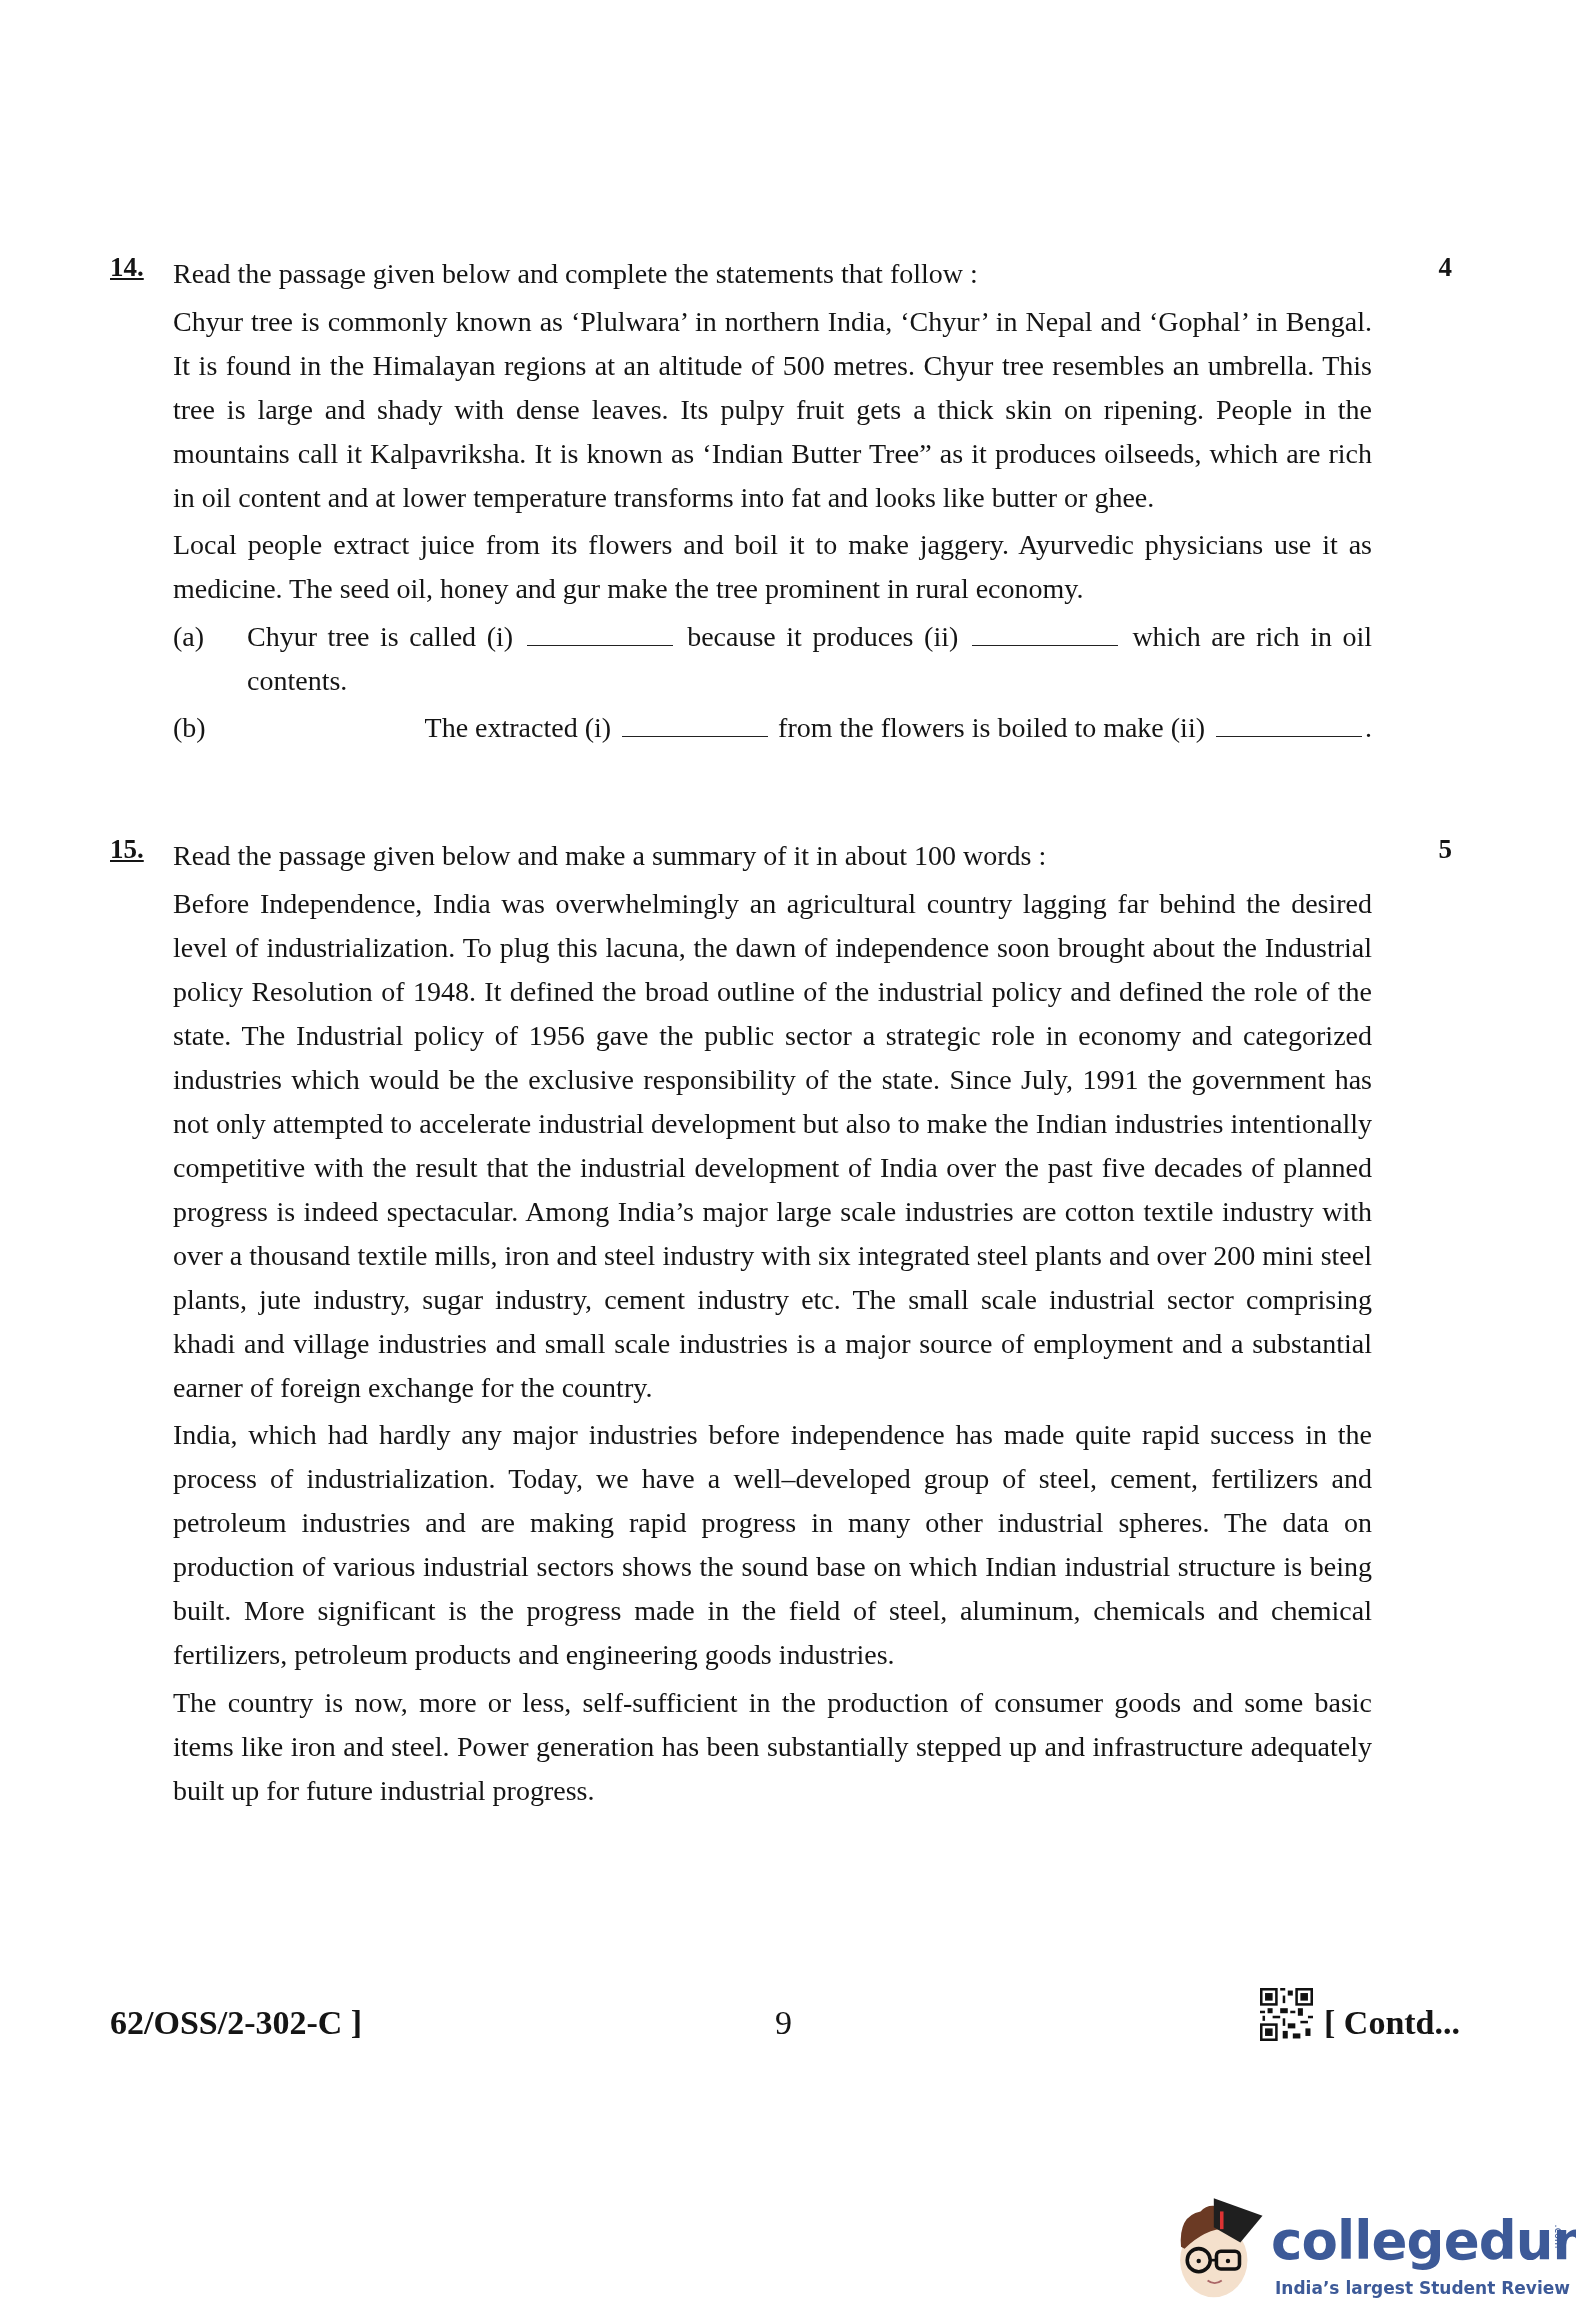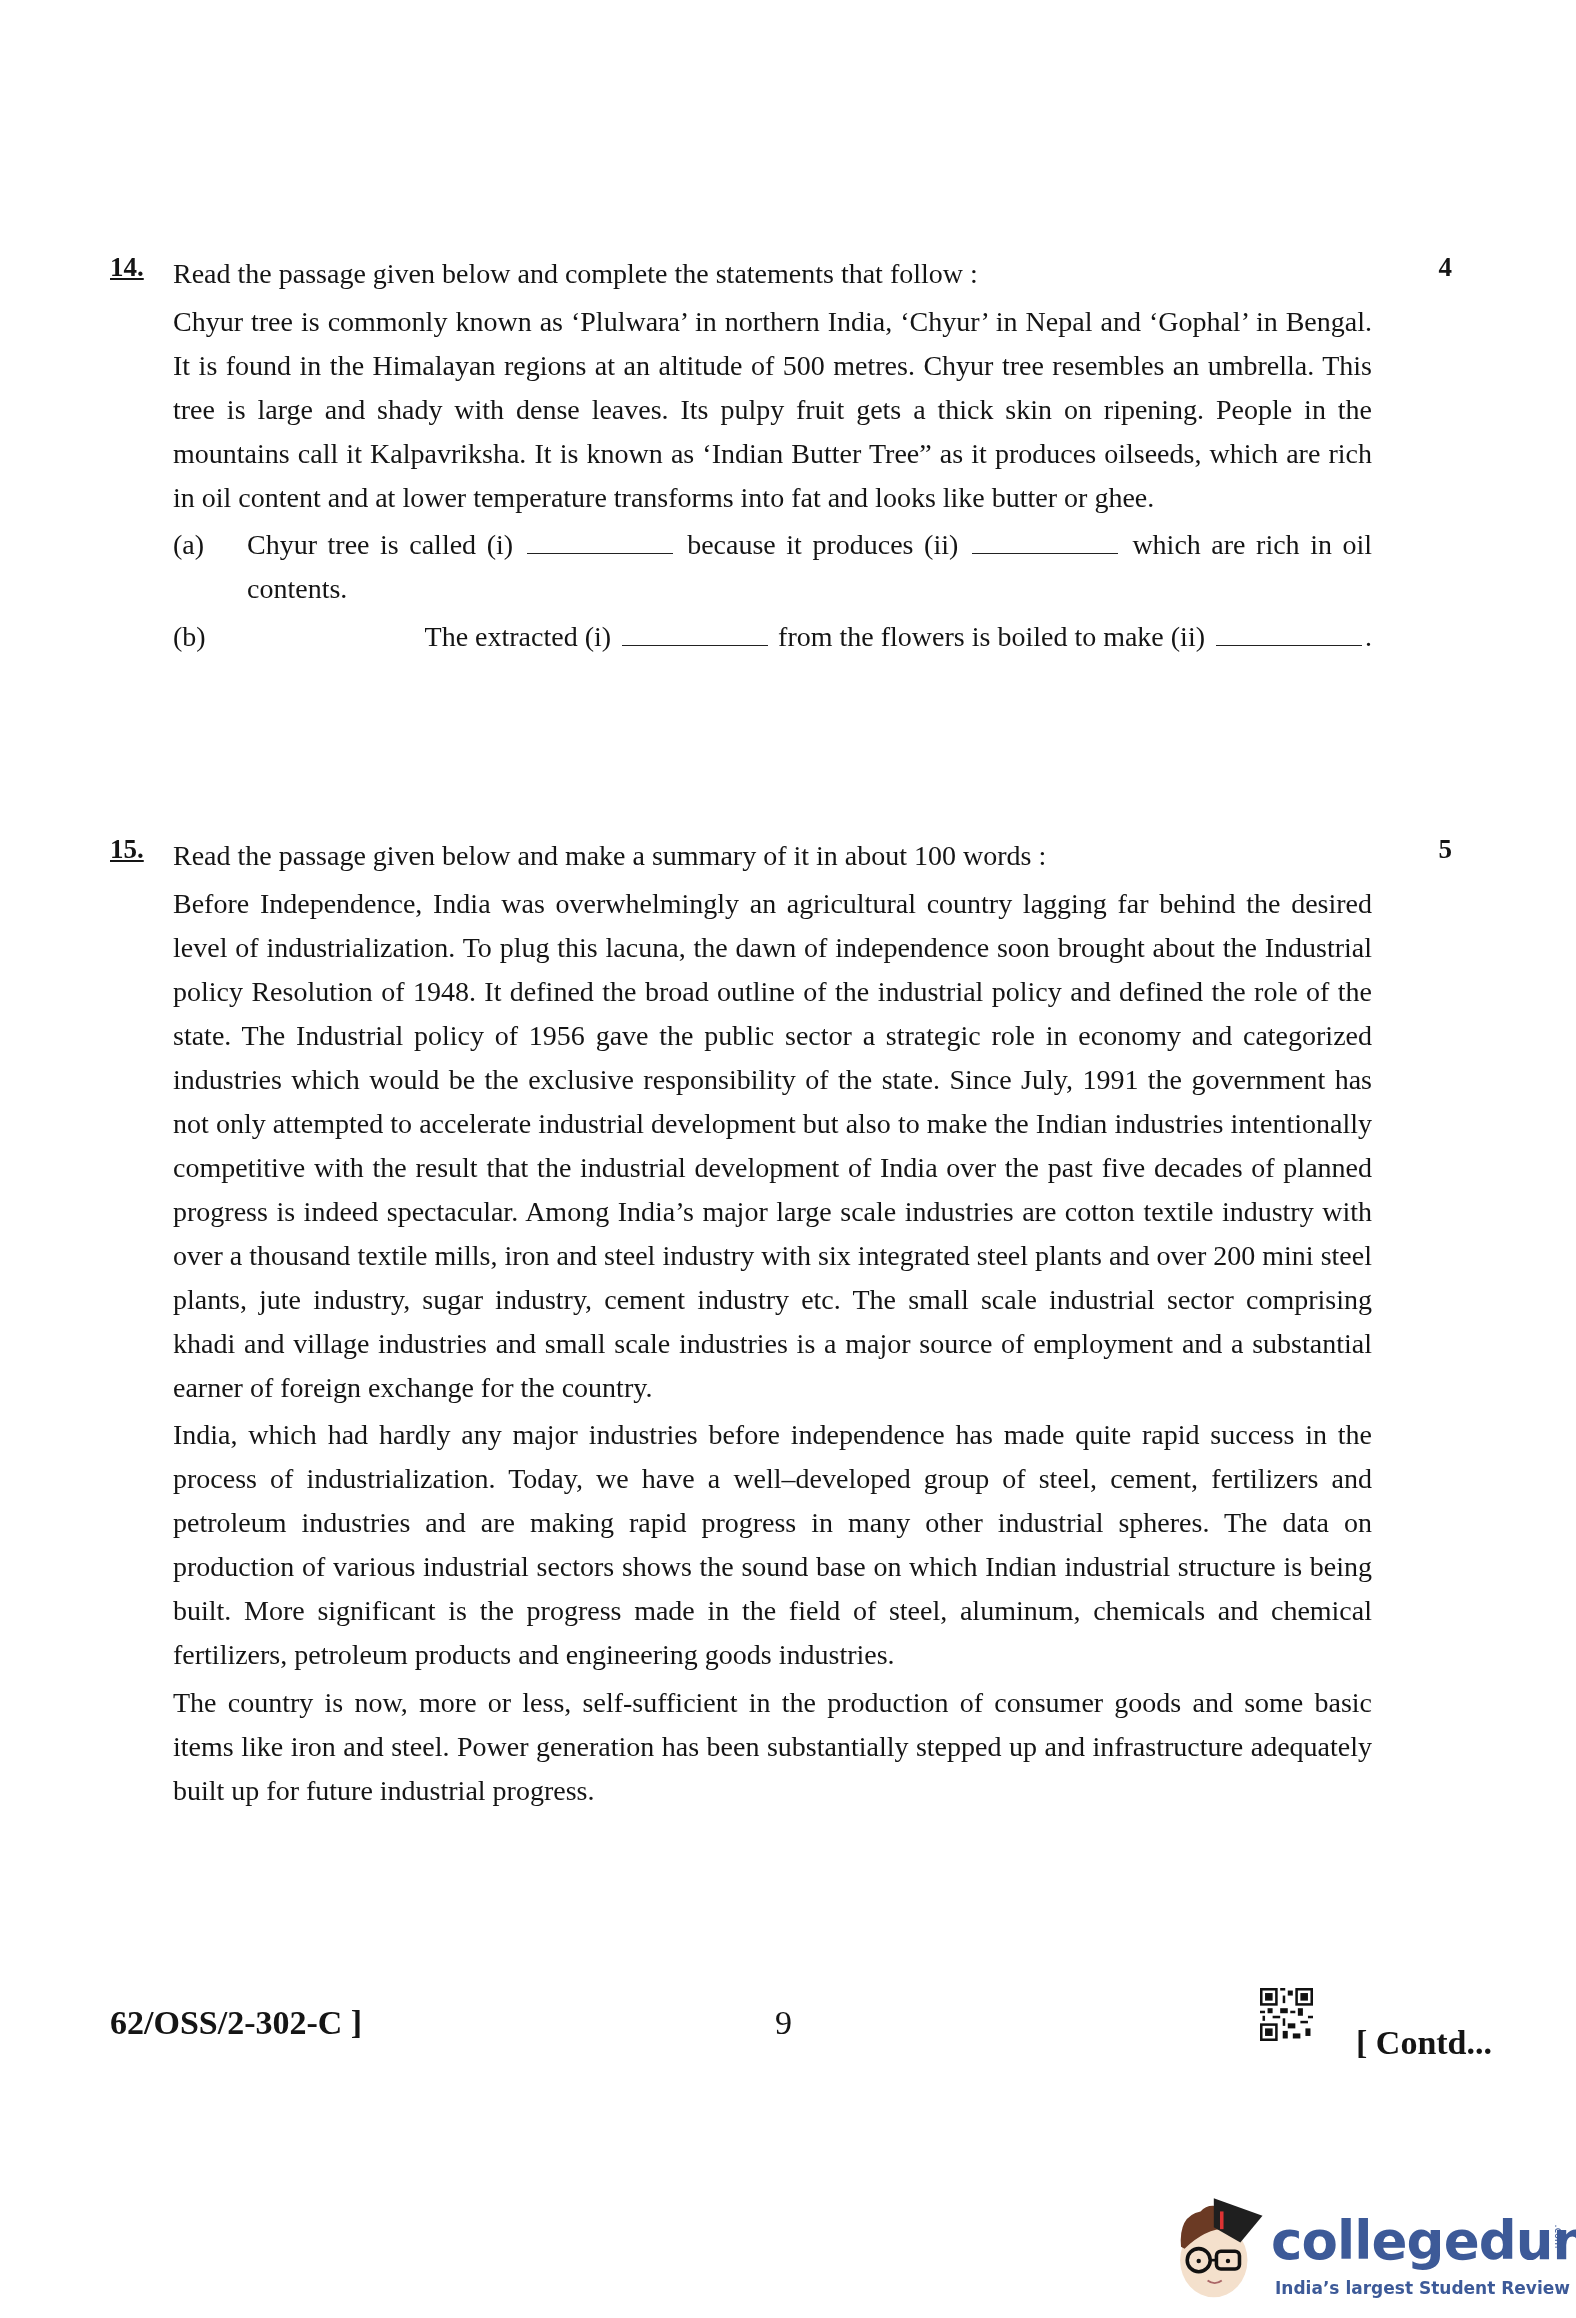--- a/index.html
+++ b/index.html
@@ -27,20 +27,21 @@
 </style>
 </head>
 <body>
 
 <section class="q" style="top:252px;">
   <span class="qnum">14.</span>
   <span class="marks">4</span>
   <div class="body">
     <p class="instr">Read the passage given below and complete the statements that follow :</p>
     <p>Chyur tree is commonly known as ‘Plulwara’ in northern India, ‘Chyur’ in Nepal and ‘Gophal’ in Bengal.  It is found in the Himalayan regions at an altitude of 500 metres.  Chyur tree resembles an umbrella.  This tree is large and shady with dense leaves.  Its pulpy fruit gets a thick skin on ripening.  People in the mountains call it Kalpavriksha.  It is known as ‘Indian Butter Tree” as it produces oilseeds, which are rich in oil content and at lower temperature transforms into fat and looks like butter or ghee.</p>
+    <p>Local people extract juice from its flowers and boil it to make jaggery.  Ayurvedic physicians use it as medicine.  The seed oil, honey and gur make the tree prominent in rural economy.</p>
     <div class="sub">
       <span class="lbl">(a)</span>
       <span class="txt">
         <span>Chyur tree is called (i)</span>
         <span class="blank"></span>
         <span>because it produces (ii)</span>
         <span class="blank"></span>
         <span>which are rich in oil contents.</span>
       </span>
     </div>
@@ -93,21 +94,21 @@
     <rect x="9" y="12" width="1" height="3"></rect>
       <rect x="11" y="14" width="3" height="2"></rect>
       <rect x="16" y="13" width="3" height="1"></rect>
     <rect x="18" y="16" width="2" height="3"></rect>
       <rect x="9" y="17" width="2" height="3"></rect>
       <rect x="13" y="18" width="3" height="2"></rect>
     <rect x="19" y="11" width="2" height="1"></rect>
       <rect x="1" y="11" width="1" height="2"></rect>
   </g>
 </svg>
-<div class="footer" style="left:1356px;margin-top:20px;">[ Contd...</div>
+<div class="footer" style="left:1324px;">[ Contd...</div>
 
 <div class="logo">
   <svg width="102" height="124" viewBox="0 0 115 140" style="position:absolute;left:0;top:0;">
     <ellipse cx="55" cy="95" rx="38" ry="42" fill="#f4e0cc"></ellipse>
     <path d="M18 80 Q15 45 40 40 Q50 28 70 38 L78 60 Q50 55 22 82 Z" fill="#6b3a24"></path>
     <polygon points="55,25 110,45 85,75 55,58" fill="#1f1f1f"></polygon>
     <rect x="62" y="40" width="4" height="20" fill="#d33"></rect>
     <circle cx="38" cy="95" r="13" fill="none" stroke="#111" stroke-width="4"></circle>
     <rect x="58" y="85" width="26" height="20" rx="5" fill="none" stroke="#111" stroke-width="4"></rect>
     <line x1="51" y1="95" x2="58" y2="95" stroke="#111" stroke-width="3"></line>

